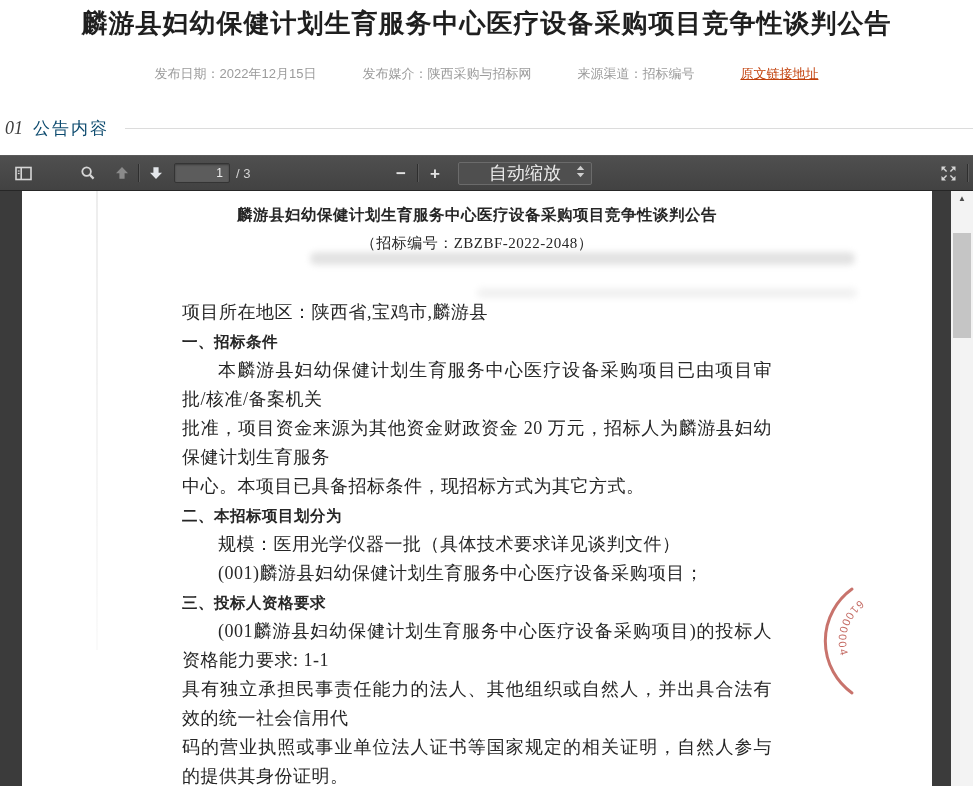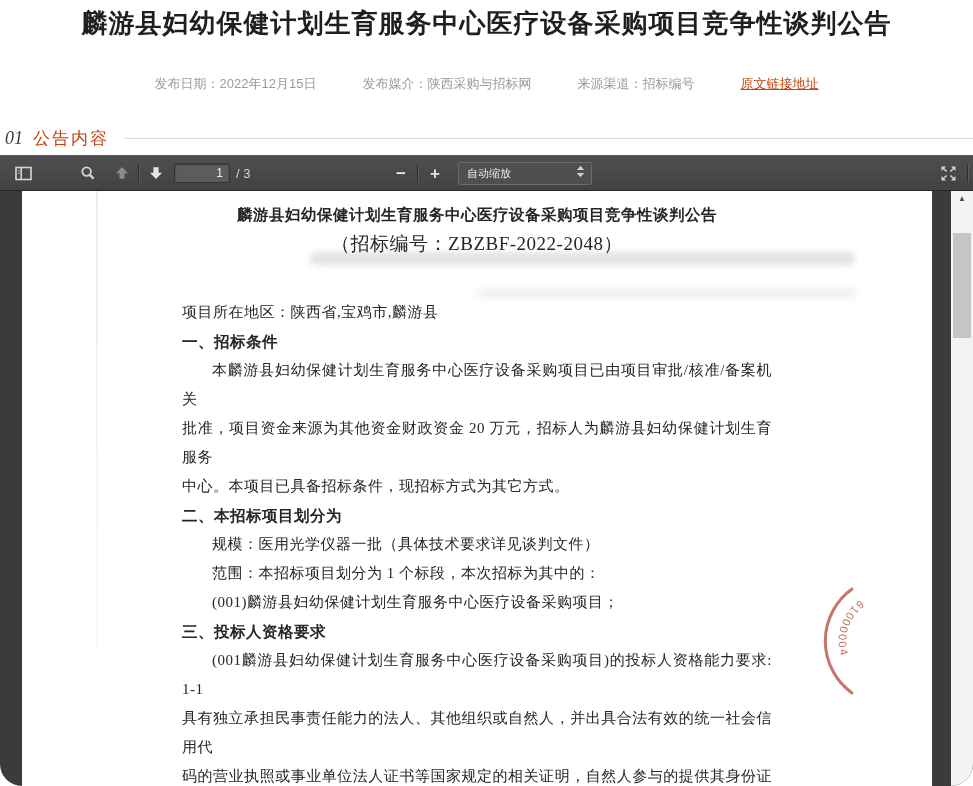--- a/index.html
+++ b/index.html
@@ -1,31 +1,31 @@
 <!DOCTYPE html>
 <html><head>
 <meta charset="utf-8">
 <style>
   html,body{margin:0;padding:0;background:#fff;}
   .screen{position:relative;width:973px;height:786px;overflow:hidden;background:#ffffff;
-          font-family:"Liberation Sans","DejaVu Sans",sans-serif;border-radius:22px;}
+          font-family:"Liberation Sans","DejaVu Sans",sans-serif;}
 
   
   .page-title{margin:0;padding-top:6px;text-align:center;font-size:26px;font-weight:bold;
               color:#1f1f1f;letter-spacing:1px;}
   .meta-row{display:flex;justify-content:center;align-items:flex-start;gap:46px;
-            margin-top:34px;font-size:13px;color:#9b9b9b;}
+            margin-top:24px;font-size:13px;color:#9b9b9b;}
   .meta-item{white-space:nowrap;}
   .orig-link{color:#c2410c;text-decoration:underline;cursor:pointer;font-size:13px;}
 
   
   .section-row{display:flex;align-items:center;margin:34px 0 0 5px;}
   .section-num{font-style:italic;font-size:18px;color:#3c3c3c;margin-right:10px;
                font-family:"Liberation Serif",serif;}
-  .section-title{font-size:17px;color:#c2410c;letter-spacing:2px;}
+  .section-title{font-size:17px;color:#0c4a6e;letter-spacing:2px;}
   .section-line{flex:1;height:1px;background:#dcdcdc;margin-left:16px;}
 
   
   .viewer{position:absolute;left:0;top:155px;width:973px;height:631px;background:#3b3b3b;}
   .toolbar{position:relative;height:34px;background:linear-gradient(#4f4f4f,#424242);
            border-top:1px solid #5a5a5a;border-bottom:1px solid #262626;z-index:3;}
   .tb-left{position:absolute;left:0;top:0;height:34px;display:flex;align-items:center;}
   .tb-btn{width:26px;height:26px;display:flex;align-items:center;justify-content:center;
           border-radius:2px;cursor:pointer;}
   .tb-btn svg{display:block;}
@@ -35,40 +35,40 @@
   .btn-up{margin-left:8px;}
   .page-input{width:46px;height:18px;margin-left:5px;background:#5c5c5c;border:1px solid #343434;
               border-radius:2px;color:#f0f0f0;font-size:12px;text-align:right;padding:0 6px 0 2px;
               box-shadow:inset 0 1px 2px rgba(0,0,0,.35);font-family:"Liberation Sans",sans-serif;}
   .page-count{color:#d4d4d4;font-size:13px;margin-left:6px;}
   .tb-zoomgroup{position:absolute;left:388px;top:0;height:34px;display:flex;align-items:center;}
   .zoom-glyph{color:#e2e2e2;font-size:17px;font-weight:bold;line-height:1;}
   .zoom-select{width:118px;height:21px;margin-left:10px;background:#4f4f4f;border:1px solid #6b6b6b;
                border-radius:2px;display:flex;align-items:center;justify-content:space-between;
                padding:0 6px 0 8px;cursor:pointer;}
-  .zoom-select-label{color:#ececec;font-size:11px;}
+  .zoom-select-label{color:#ececec;font-size:18px;margin-left:22px;}
   .tb-right{position:absolute;right:0;top:0;height:34px;display:flex;align-items:center;}
   .tb-right .tb-divider{margin:0 4px 0 6px;}
 
   
   .page-white{position:absolute;left:22px;top:35px;width:910px;height:596px;background:#ffffff;
               overflow:hidden;}
   .crease{position:absolute;left:74px;top:0;width:2px;height:460px;
           background:linear-gradient(rgba(0,0,0,0.07),rgba(0,0,0,0.02));}
   .ghost1{position:absolute;left:288px;top:62px;width:545px;height:13px;background:#9a9a9a;
           opacity:.28;filter:blur(3px);border-radius:6px;}
   .ghost2{position:absolute;left:455px;top:98px;width:380px;height:10px;background:#aaa;
           opacity:.16;filter:blur(3px);border-radius:5px;}
 
   .doc-content{position:relative;padding:10px 160px 0 160px;
                font-family:"Liberation Serif","DejaVu Serif",serif;color:#262626;}
   .doc-title{font-size:15.5px;font-weight:bold;text-align:center;line-height:29px;letter-spacing:.5px;}
-  .doc-subtitle{font-size:19px;text-align:center;line-height:29px;letter-spacing:.5px;}
+  .doc-subtitle{font-size:15px;text-align:center;line-height:29px;letter-spacing:.5px;}
   .doc-lines{margin-top:40px;}
-  .doc-line{font-size:15px;line-height:29px;letter-spacing:.5px;text-align:justify;}
+  .doc-line{font-size:18px;line-height:29px;letter-spacing:.5px;text-align:justify;}
   .doc-line.heading{font-weight:bold;font-size:15.5px;}
   .doc-line.indent{text-indent:2em;}
 
   .stamp{position:absolute;left:768px;top:370px;pointer-events:none;}
 
   
   .scrollbar{position:absolute;right:0;top:35px;width:22px;height:596px;background:#f3f3f3;}
   .scroll-up{height:16px;display:flex;align-items:center;justify-content:center;
              color:#4c4c4c;font-size:8px;cursor:pointer;}
   .scroll-thumb{position:absolute;left:2px;right:2px;top:43px;height:105px;background:#c5c5c5;
@@ -184,21 +184,20 @@
         <div class="doc-title">麟游县妇幼保健计划生育服务中心医疗设备采购项目竞争性谈判公告</div>
         <div class="doc-subtitle">（招标编号：ZBZBF-2022-2048）</div>
         <div class="doc-lines">
             <div class="doc-line plain">项目所在地区：陕西省,宝鸡市,麟游县</div>
             <div class="doc-line heading">一、招标条件</div>
             <div class="doc-line indent">本麟游县妇幼保健计划生育服务中心医疗设备采购项目已由项目审批/核准/备案机关</div>
             <div class="doc-line plain">批准，项目资金来源为其他资金财政资金 20 万元，招标人为麟游县妇幼保健计划生育服务</div>
             <div class="doc-line plain">中心。本项目已具备招标条件，现招标方式为其它方式。</div>
             <div class="doc-line heading">二、本招标项目划分为</div>
             <div class="doc-line indent">规模：医用光学仪器一批（具体技术要求详见谈判文件）</div>
-            <div class="doc-line indent">范围：本招标项目划分为 1 个标段，本次招标为其中的：</div>
             <div class="doc-line indent">(001)麟游县妇幼保健计划生育服务中心医疗设备采购项目；</div>
             <div class="doc-line heading">三、投标人资格要求</div>
             <div class="doc-line indent">(001麟游县妇幼保健计划生育服务中心医疗设备采购项目)的投标人资格能力要求: 1-1</div>
             <div class="doc-line plain">具有独立承担民事责任能力的法人、其他组织或自然人，并出具合法有效的统一社会信用代</div>
             <div class="doc-line plain">码的营业执照或事业单位法人证书等国家规定的相关证明，自然人参与的提供其身份证明。</div>
           </div>
       </div>
 
       <svg class="stamp" width="150" height="230" viewBox="0 0 150 230">
         <path d="M62,29 A64,64 0 0 0 62,133" fill="none" stroke="#b5443b" stroke-width="3" stroke-linecap="round" opacity="0.75"></path>

